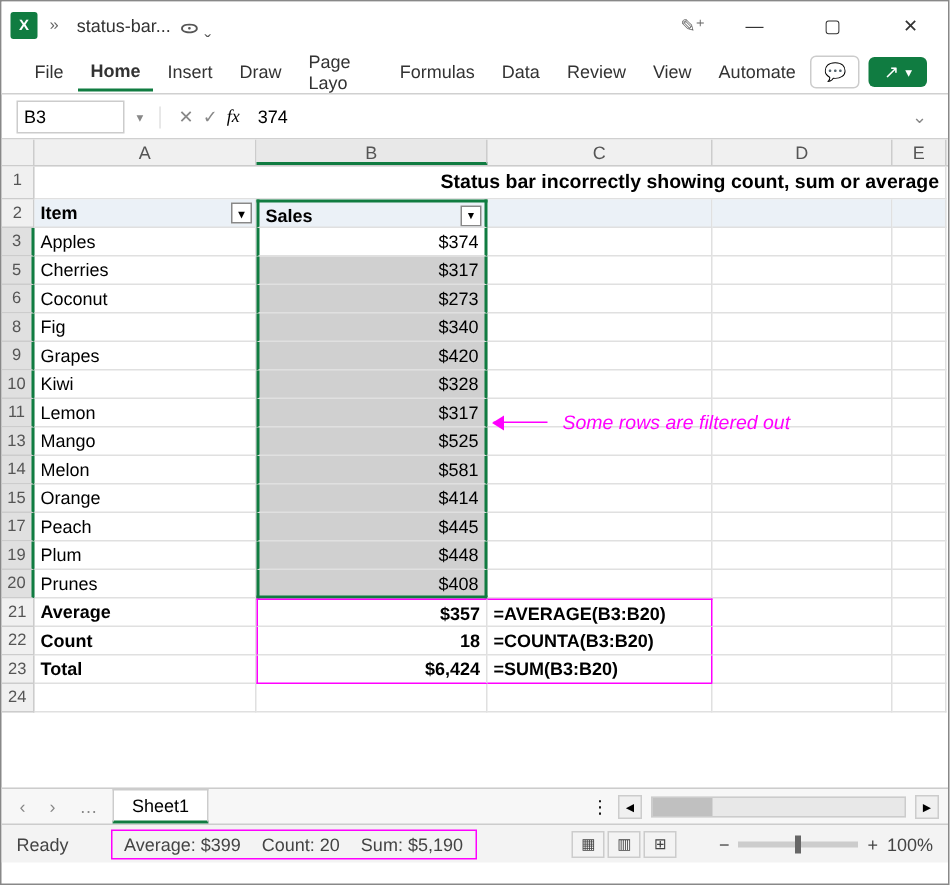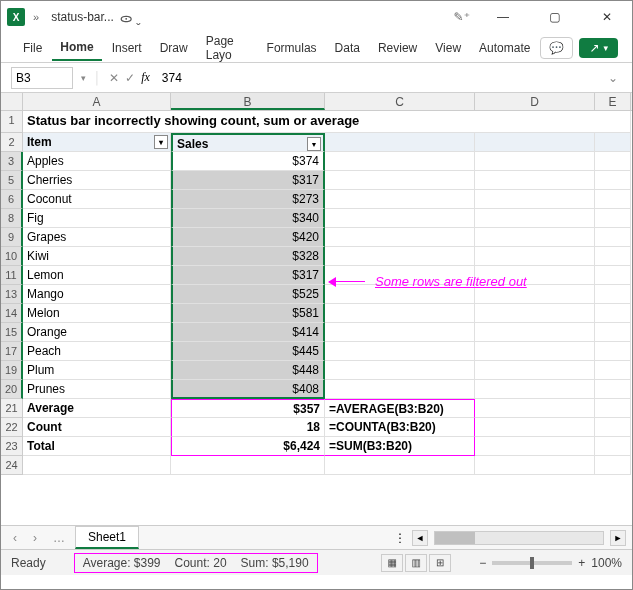--- a/index.html
+++ b/index.html
@@ -17,21 +17,21 @@
   
   .ribbon { height: 30px; display: flex; align-items: center; padding: 0 14px; border-bottom: 1px solid #d0d0d0; background: #fff; gap: 2px; }
   .tab { padding: 5px 8px; color: #333; cursor: pointer; font-size: 12px; }
   .tab.active { border-bottom: 2px solid #107c41; font-weight: 600; }
   .ribbon-right { margin-left: auto; display: flex; gap: 6px; align-items: center; }
   .comment-btn { border: 1px solid #ccc; border-radius: 4px; padding: 3px 8px; cursor: pointer; }
   .share-btn { background: #107c41; color: #fff; border-radius: 4px; padding: 3px 10px; cursor: pointer; font-size: 12px; display: flex; align-items: center; gap: 4px; }
   
   
   .formula-bar { height: 30px; display: flex; align-items: center; padding: 4px 10px; border-bottom: 1px solid #d0d0d0; gap: 8px; }
-  .name-box { width: 62px; height: 22px; border: 1px solid #ccc; background: #fff; font-size: 12px; padding: 0 4px; }
+  .name-box { width: 72px; height: 22px; border: 1px solid #ccc; background: #fff; font-size: 12px; padding: 0 4px; }
   .fx-icons { display: flex; gap: 6px; align-items: center; color: #888; }
   .fx-label { font-style: italic; font-family: 'Times New Roman', serif; color: #000000; }
   .formula-input { flex: 1; height: 22px; border: none; font-size: 12px; padding: 0 4px; }
   .formula-expand { color: #888; padding: 0 4px; cursor: pointer; }
   
   
   .grid-area { position: relative; height: 432px; overflow: hidden; }
   .col-headers { display: flex; height: 18px; background: #f0f0f0; border-bottom: 1px solid #ccc; }
   .row-header-corner { width: 22px; border-right: 1px solid #ccc; }
   .col-h { border-right: 1px solid #ccc; text-align: center; line-height: 18px; color: #555; font-size: 12px; }
@@ -45,21 +45,21 @@
   .grid-row { display: flex; height: 19px; }
   .row-h { width: 22px; background: #f0f0f0; border-right: 1px solid #ccc; border-bottom: 1px solid #ccc; text-align: center; line-height: 19px; color: #555; font-size: 11px; }
   .cell { border-right: 1px solid #e0e0e0; border-bottom: 1px solid #e0e0e0; padding: 0 4px; line-height: 19px; overflow: hidden; white-space: nowrap; }
   .cell.A { width: 148px; }
   .cell.B { width: 154px; text-align: right; }
   .cell.C { width: 150px; }
   .cell.D { width: 120px; }
   .cell.E { width: 36px; }
   
   .title-row .cell { font-weight: bold; text-align: center; border-bottom: 1px solid #e0e0e0; }
-  .title-row .merged { width: 608px; text-align: left; font-weight: bold; font-size: 13px; }
+  .title-row .merged { width: 608px; text-align: right; font-weight: bold; font-size: 13px; }
   
   .header-row .cell { font-weight: bold; background: #ebf1f7; }
   .header-row .cell.A, .header-row .cell.B { position: relative; }
   .filter-icon { position: absolute; right: 2px; top: 2px; width: 14px; height: 14px; border: 1px solid #888; background: #fff; font-size: 8px; display: flex; align-items: center; justify-content: center; cursor: pointer; }
   
   .selected-col { background: #d0d0d0; }
   .sel-border-top { border-top: 2px solid #107c41; }
   .sel-border-l { border-left: 2px solid #107c41; }
   .sel-border-r { border-right: 2px solid #107c41; }
   .sel-border-b { border-bottom: 2px solid #107c41; }
@@ -298,21 +298,21 @@
         <div class="cell A "></div>
         <div class="cell B "></div>
         <div class="cell C "></div>
         <div class="cell D "></div>
         <div class="cell E "></div>
       </div>
     </div>
 
   <div class="annotation">
     <div class="arrow-line"></div>
-    <span style="margin-left:10px;text-decoration:underline;">Some rows are filtered out</span>
+    <span style="margin-left:10px;">Some rows are filtered out</span>
   </div>
 </div>
 
 <div class="sheet-tabs">
   <span class="sheet-nav">‹</span>
   <span class="sheet-nav">›</span>
   <span class="sheet-nav">…</span>
   <div class="sheet-tab">Sheet1</div>
   <div class="sheet-scroll">
     <span>⋮</span>

